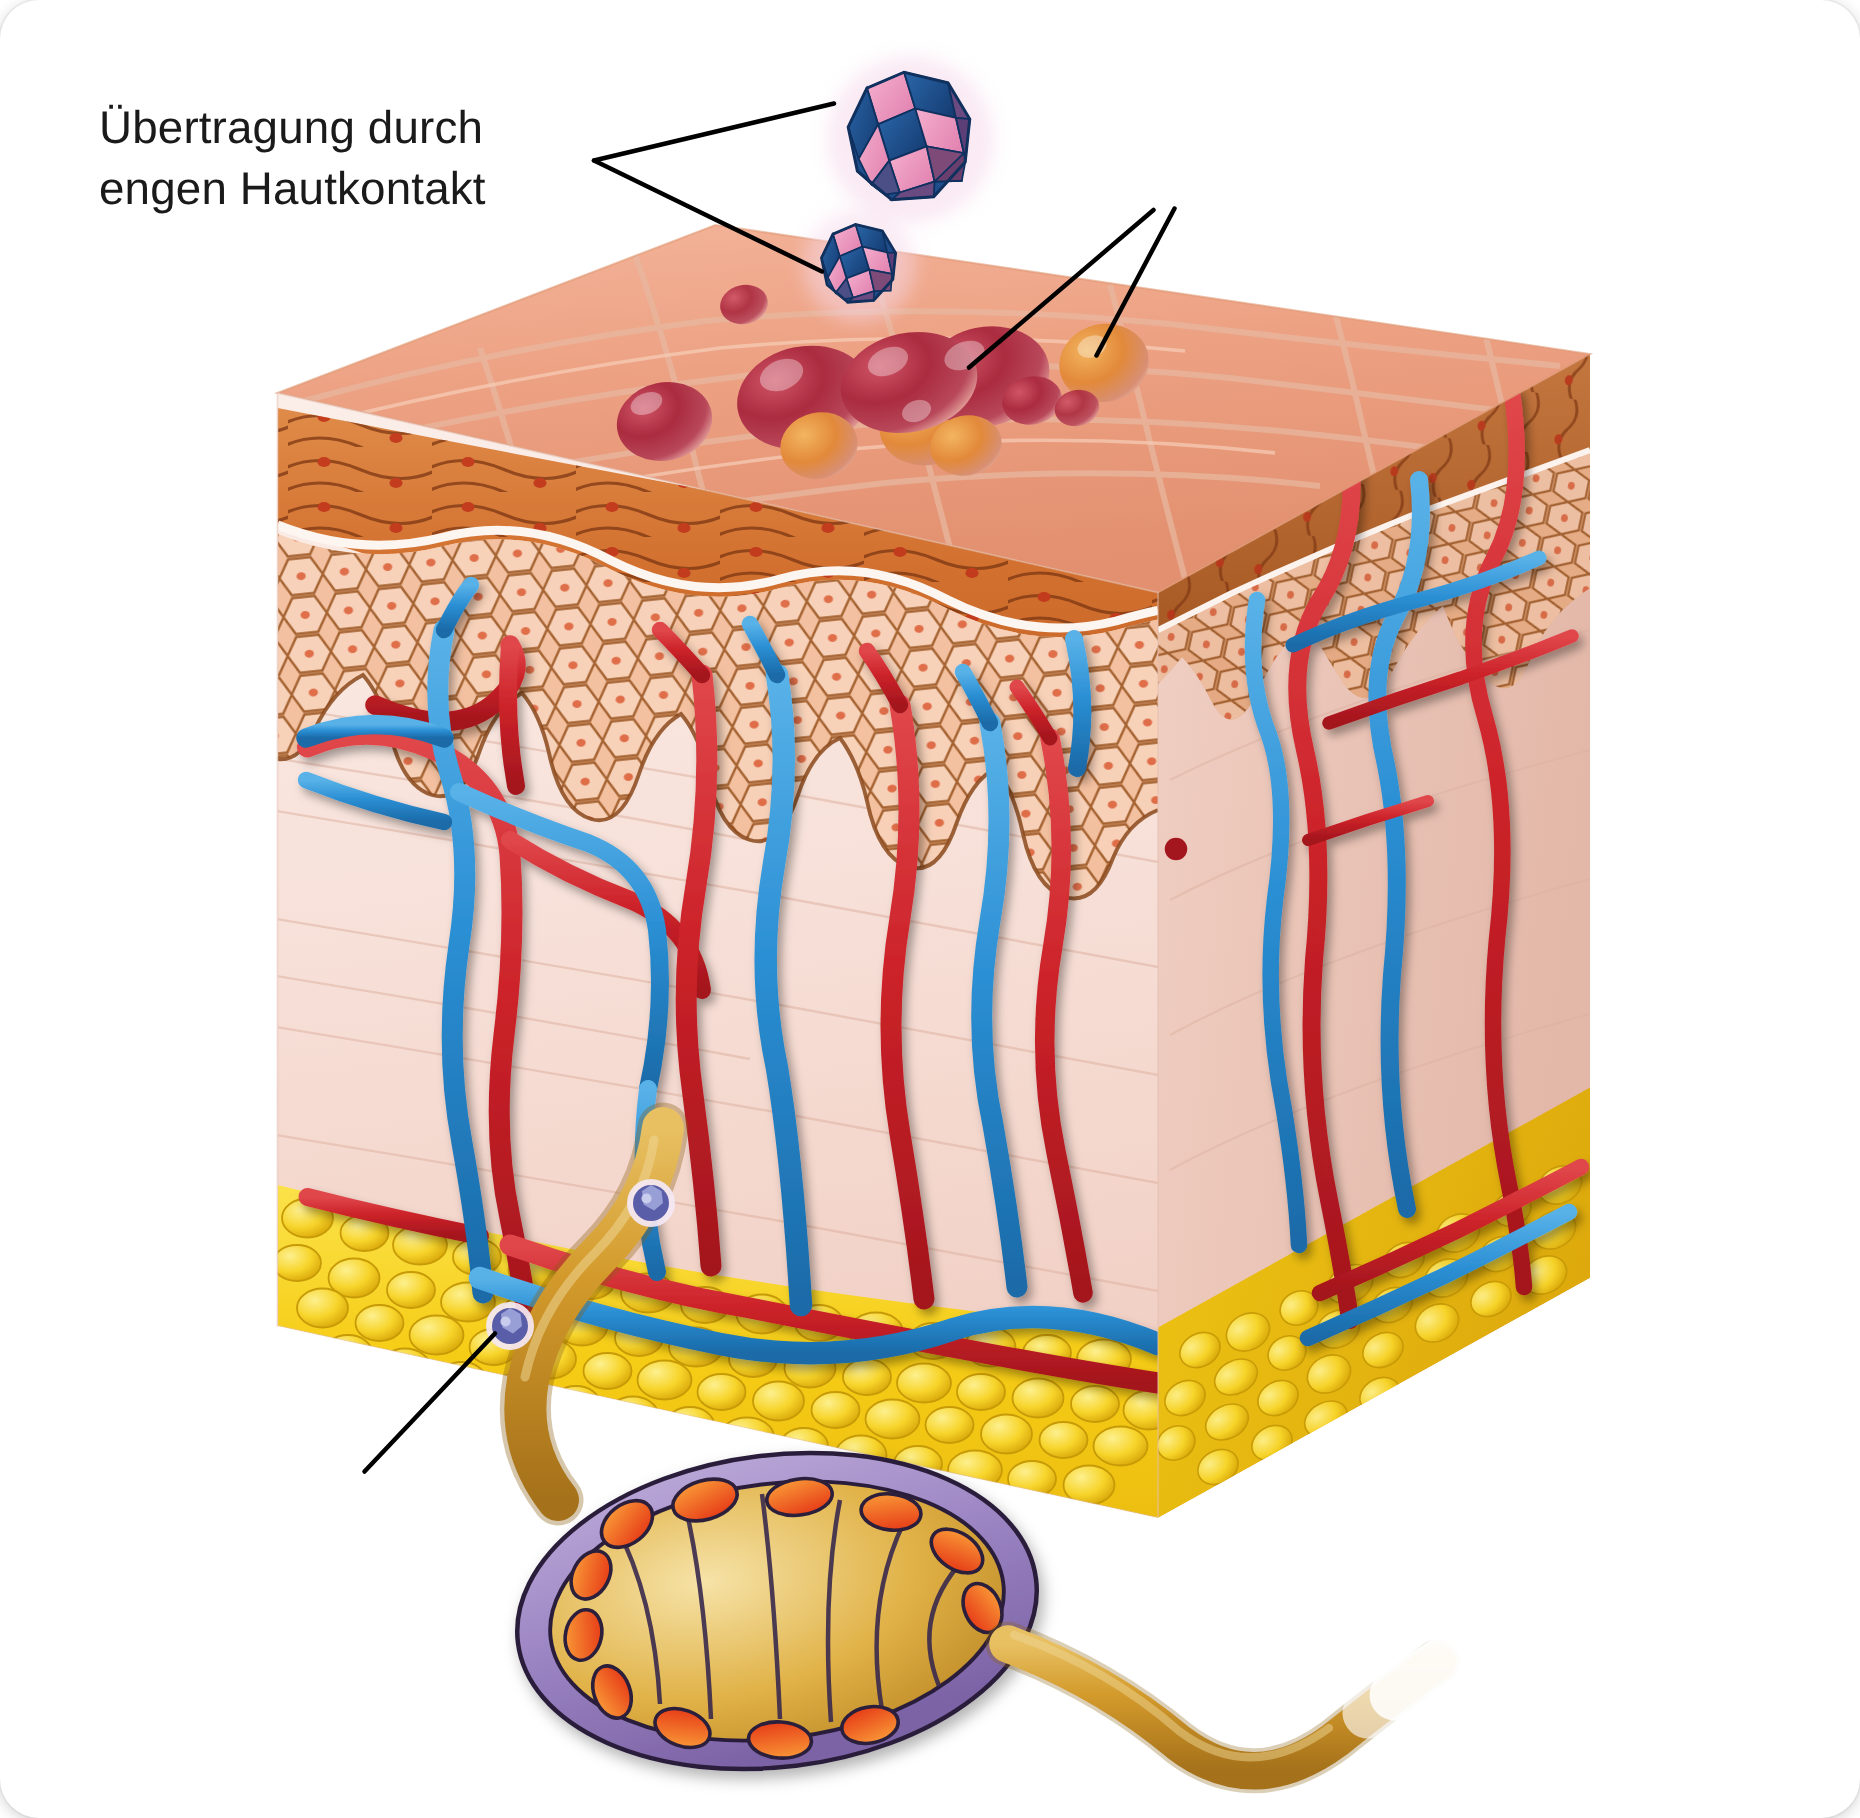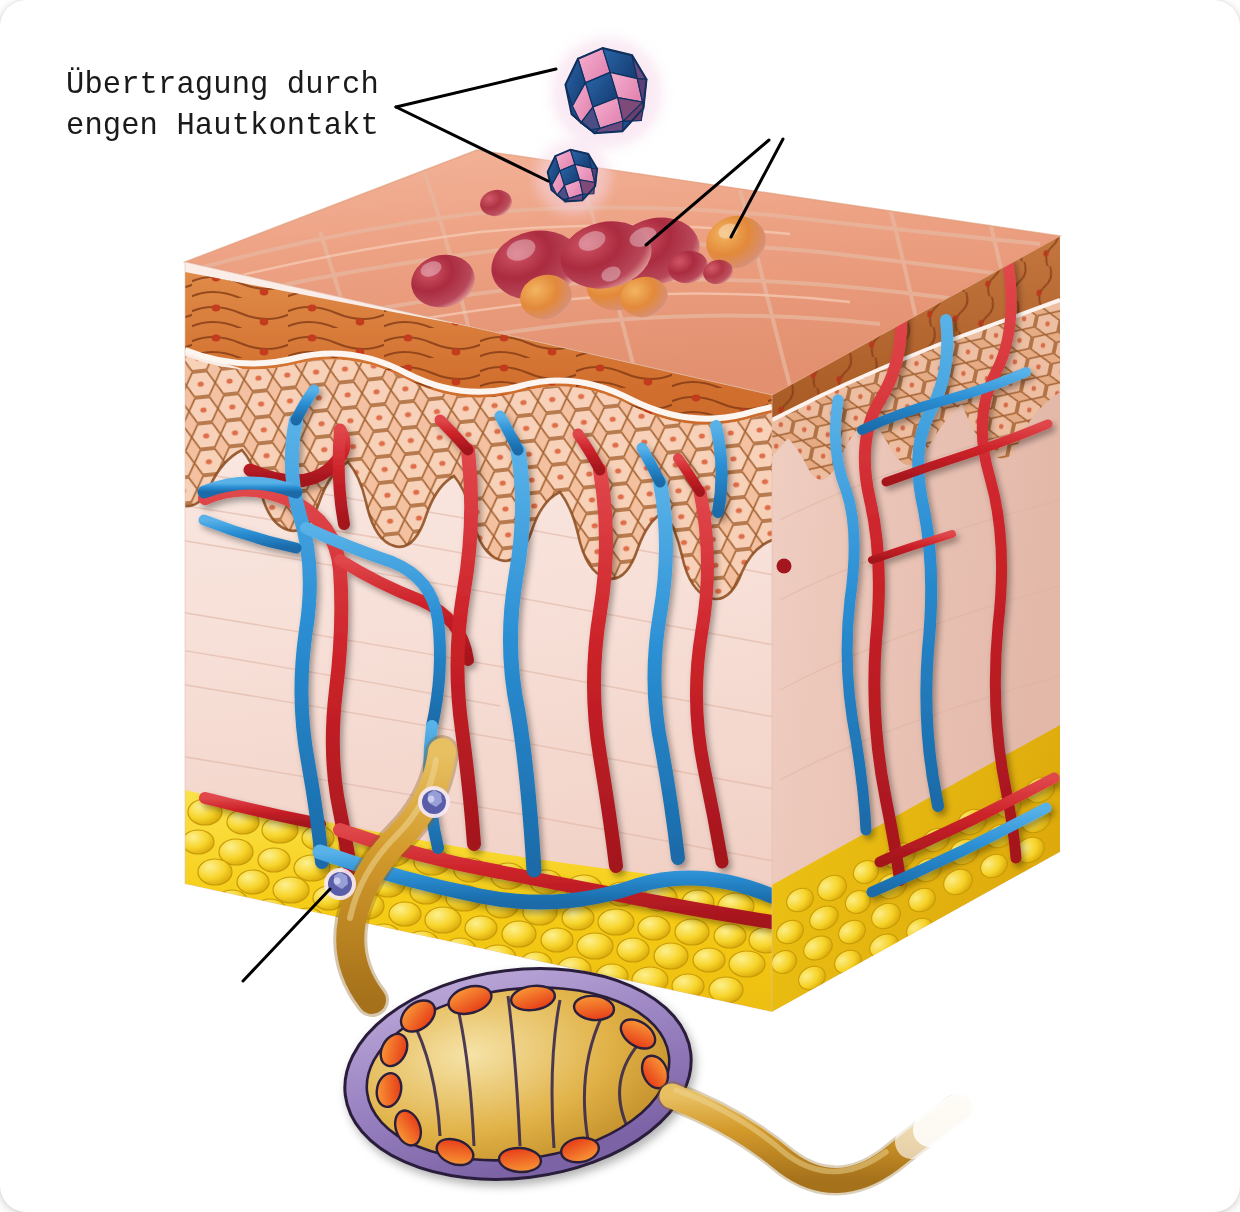--- a/index.html
+++ b/index.html
@@ -10,21 +10,21 @@
   }
   #card{
     position:relative;
     width:1240px;height:1212px;
     background:#ffffff;
     border-radius:26px;
     box-shadow:0 2px 10px rgba(0,0,0,.18), 0 0 0 1px rgba(0,0,0,.045);
     overflow:hidden;
     box-sizing:border-box;
   }
-  #stage{position:absolute;inset:0;font-family:Liberation Mono, monospace;}
+  #stage{position:absolute;inset:0;}
   svg.layer{position:absolute;left:0;top:0;width:1240px;height:1212px;overflow:visible;}
 
   .lbl{
     position:absolute;
     color:#1a1a1a;
     font-size:30.5px;
     line-height:41px;
     letter-spacing:.1px;
     white-space:pre-line;
     font-weight:400;

